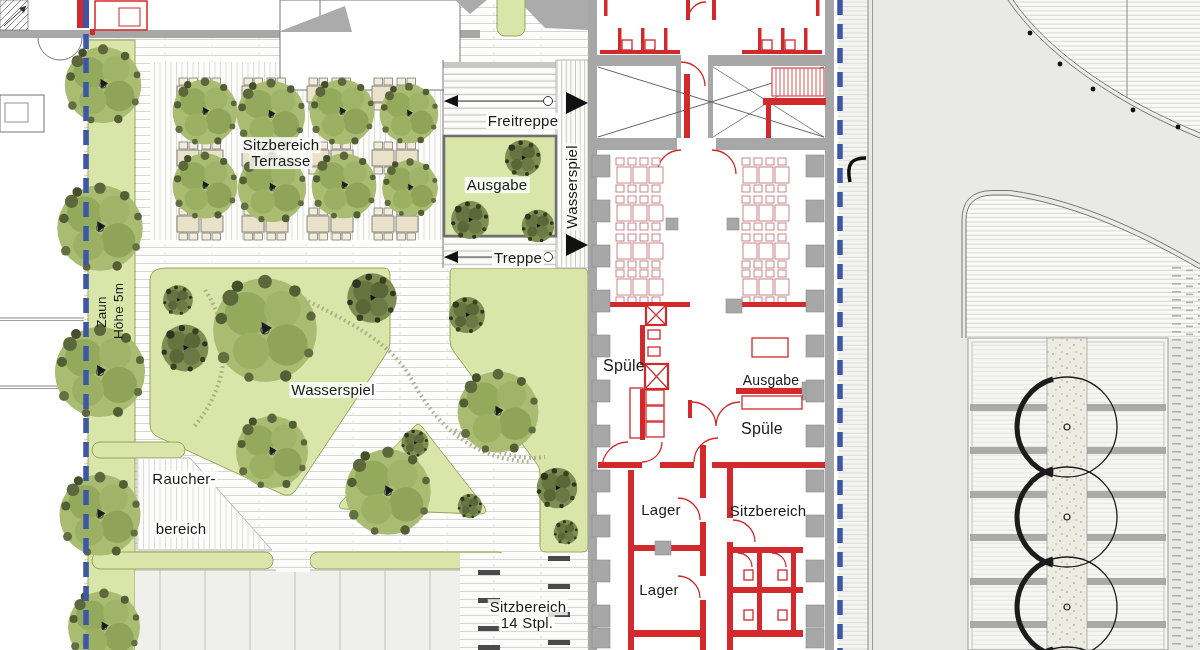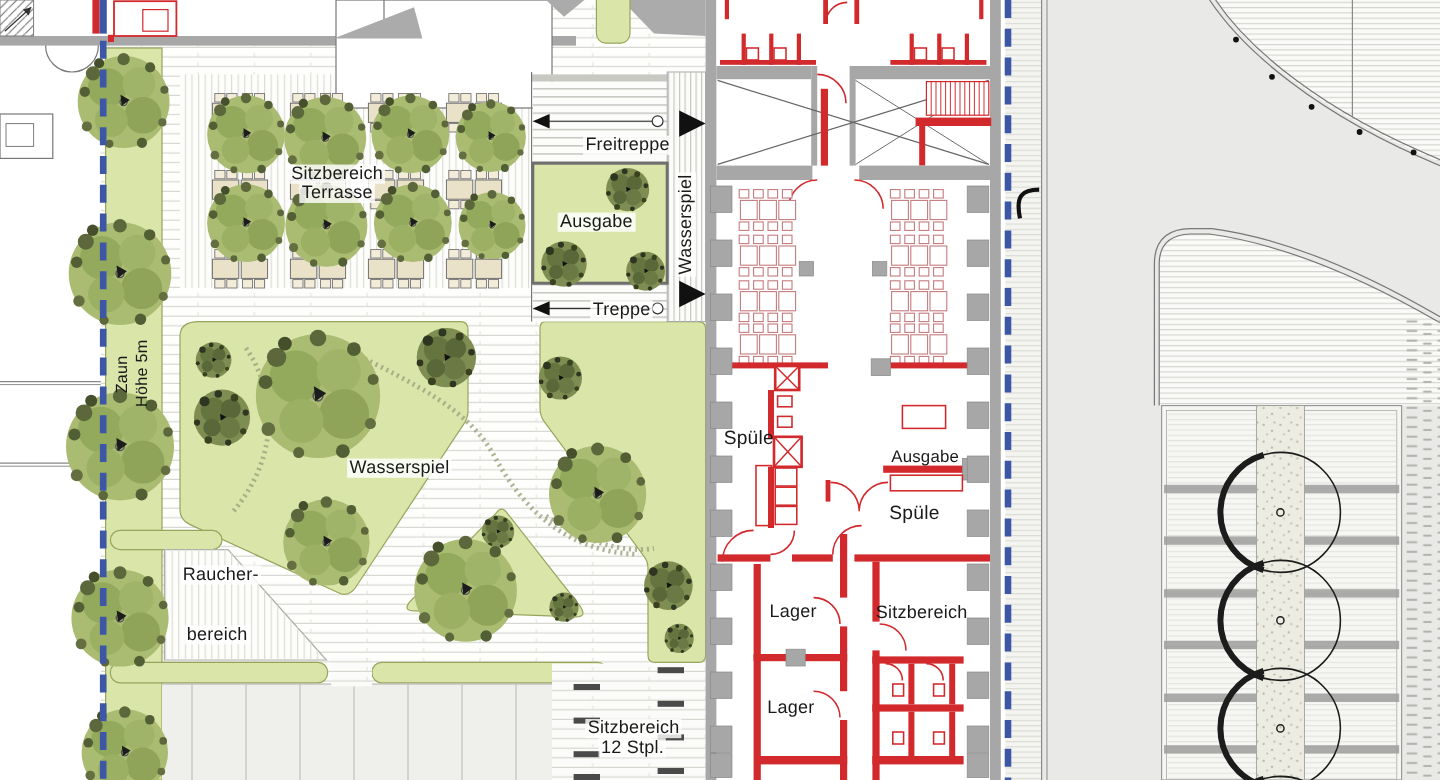--- a/index.html
+++ b/index.html
@@ -504,20 +504,20 @@
   <div class="lbl halo" style="left:523px;top:121px">Freitreppe</div>
   <div class="lbl halo" style="left:497px;top:185px">Ausgabe</div>
   <div class="lbl vert halo" style="left:572px;top:187px">Wasserspiel</div>
   <div class="lbl halo" style="left:518px;top:258px">Treppe</div>
   <div class="lbl vert z13" style="left:102px;top:312px">Zaun</div>
   <div class="lbl vert z13" style="left:119px;top:311px">Höhe 5m</div>
   <div class="lbl halo" style="left:333px;top:390px">Wasserspiel</div>
   <div class="lbl halo" style="left:184px;top:479px">Raucher-</div>
   <div class="lbl halo" style="left:181px;top:529px">bereich</div>
   <div class="lbl halo" style="left:528px;top:607px">Sitzbereich</div>
-  <div class="lbl halo" style="left:527px;top:623px">12 Stpl.</div>
+  <div class="lbl halo" style="left:527px;top:623px">14 Stpl.</div>
   <div class="lbl big" style="left:624px;top:366px">Spüle</div>
   <div class="lbl small" style="left:771px;top:380px">Ausgabe</div>
   <div class="lbl big" style="left:762px;top:429px">Spüle</div>
   <div class="lbl" style="left:661px;top:510px">Lager</div>
   <div class="lbl" style="left:659px;top:590px">Lager</div>
   <div class="lbl" style="left:768px;top:511px">Sitzbereich</div>
 </div>
 
 </body></html>

